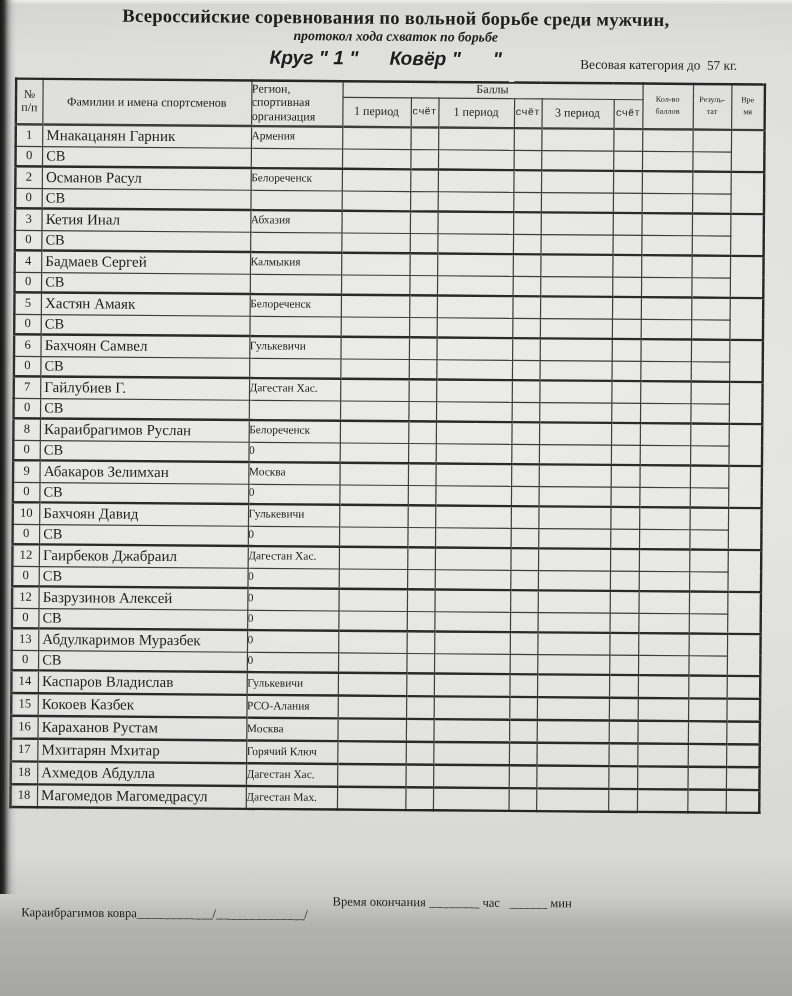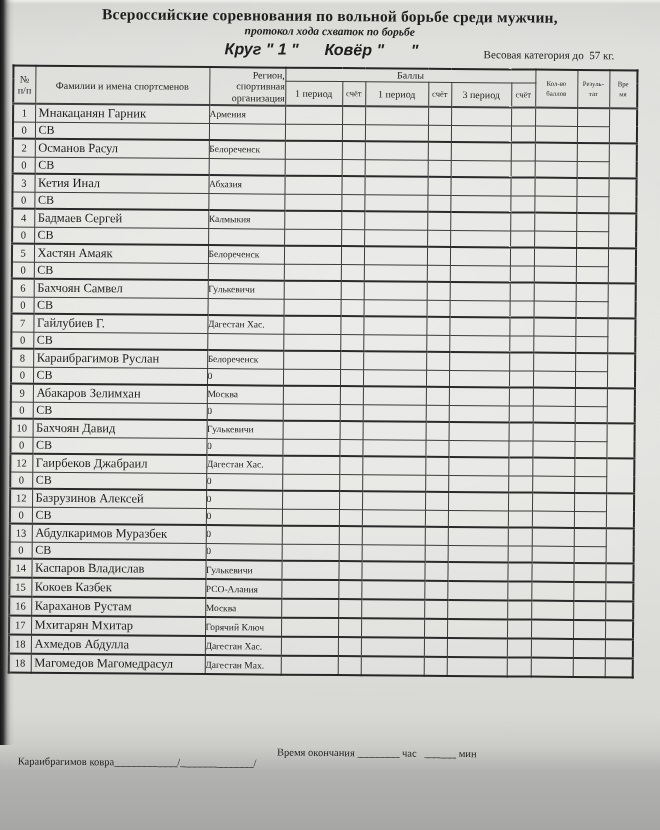--- a/index.html
+++ b/index.html
@@ -40,24 +40,24 @@
     border:2px solid #262626;
   }
   .protocol td,.protocol th{
     border:1px solid #3d3d3d;padding:0;overflow:hidden;white-space:nowrap;
     font-weight:normal;vertical-align:middle;
   }
   .protocol thead th{border-bottom-width:2px;}
   tr.hdr-a{height:13px;}
   tr.hdr-b{height:25px;}
   .h-main{font-size:10px;line-height:1.1;text-align:center;}
-  .h-region{font-size:10px;line-height:1.15;text-align:right;padding-top:2px;}
+  .h-region{font-size:10px;line-height:1.15;text-align:left;padding-top:2px;}
   .h-points{font-size:10px;text-align:center;border-bottom-width:1px !important;}
   .h-period{font-size:10px;text-align:center;margin-left:14px;}
-  .h-score{font-size:8.5px;text-align:center;}
+  .h-score{font-size:8.5px;text-align:center;font-family:Liberation Mono, monospace;}
   .h-small{font-size:6.8px;line-height:1.5;text-align:center;}
 
   tr.pair-top{height:18px;}
   tr.pair-top td{border-top:2px solid #2a2a2a;}
   tr.pair-bottom{height:17px;}
   tr.pair-bottom td{border-top:1px solid #787878;}
   tr.single{height:19px;}
   tr.single td{border-top:2px solid #2a2a2a;}
   tbody td{background:rgba(255,255,255,0.18);}
 

